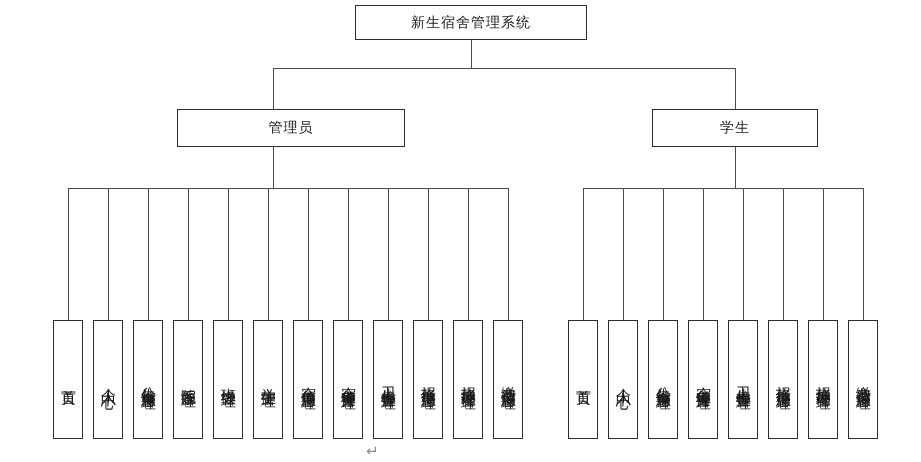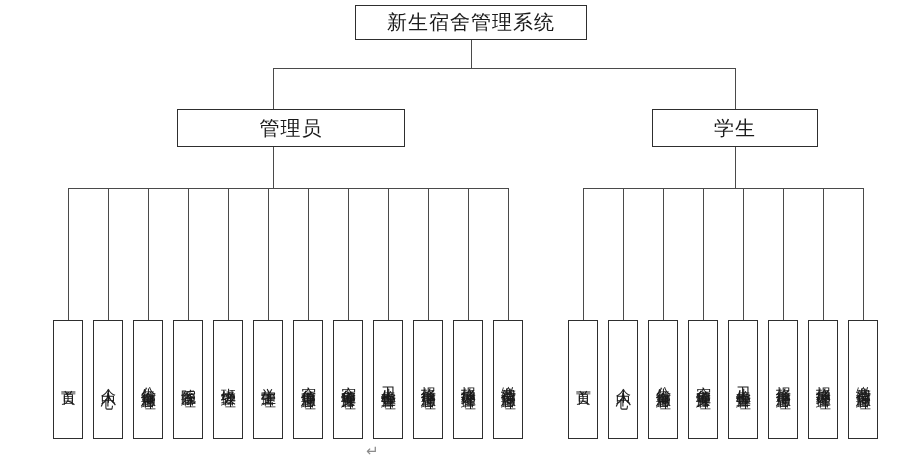--- a/index.html
+++ b/index.html
@@ -19,21 +19,21 @@
   .box {
     position: absolute;
     box-sizing: border-box;
     border: 1px solid #2e2e2e;
     background: #ffffff;
     display: flex;
     align-items: center;
     justify-content: center;
     text-align: center;
   }
-  .h-box { font-size: 20px; letter-spacing: 1px; }
+  .h-box { font-size: 14px; letter-spacing: 1px; }
   .leaf {
     width: 30px; height: 119px; top: 320px;
   }
   .vtext {
     writing-mode: vertical-rl;
     text-orientation: upright;
     font-size: 15px;
     line-height: 1;
     letter-spacing: 2px;
   }

